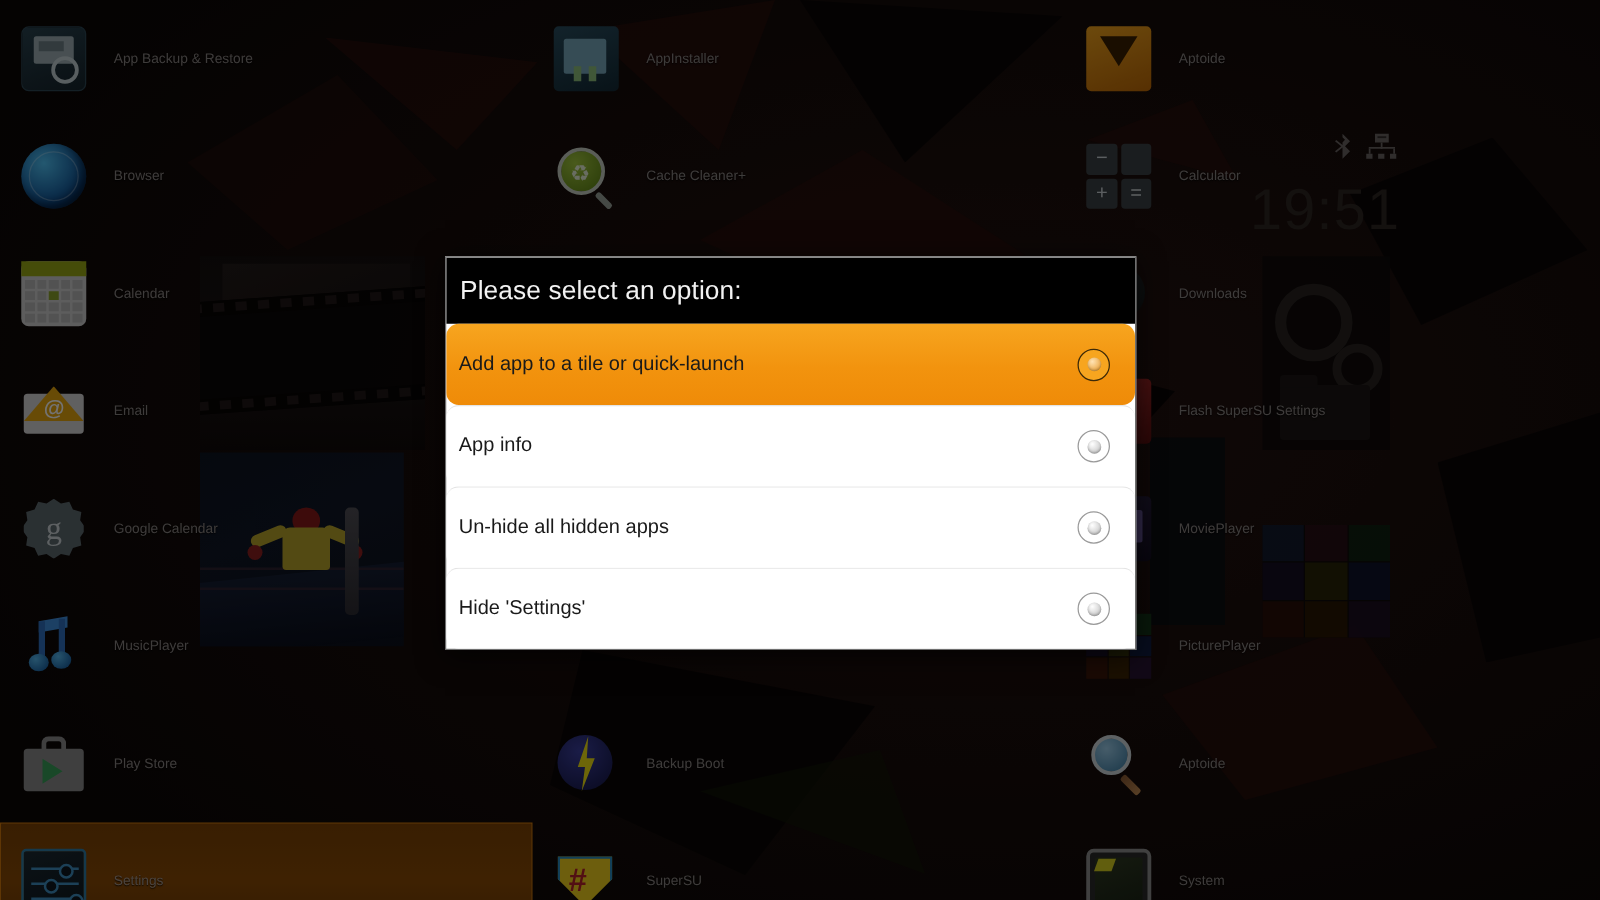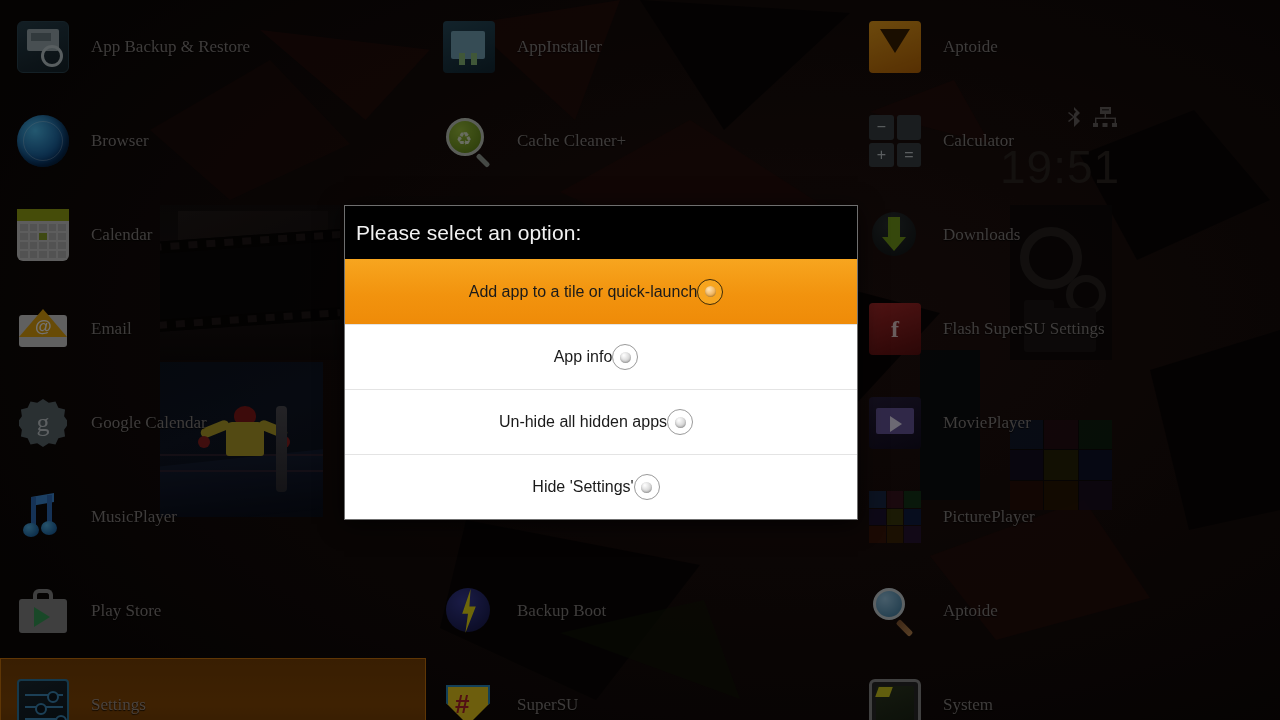--- a/index.html
+++ b/index.html
@@ -165,25 +165,24 @@
     background: linear-gradient(180deg,#7e4406 0%, #8a4a06 50%, #6d3a04 100%);
     border-color: #d2790d;
   }
   .app-icon {
     width: 56px; height: 56px;
     flex: 0 0 56px;
     position: relative;
     display: flex; align-items: center; justify-content: center;
   }
   .app-label {
-    font-size: 17px;
+    font-size: 11px;
     color: #8b8583;
     white-space: nowrap;
     text-shadow: 0 1px 1px rgba(0,0,0,.8);
-    font-family: Liberation Serif, serif;
   }
   .app-item.selected .app-label { color: #a7968a; }
 
   
   .ic { width:52px; height:52px; position:relative; border-radius:6px; }
   .ic-backup { background: linear-gradient(160deg,#2a4350,#16242c); border:1px solid #2d4754; }
   .ic-backup .doc { position:absolute; left:9px; top:7px; width:32px; height:22px; background:#9fb0b6; border-radius:2px;}
   .ic-backup .doc:after{content:'';position:absolute;left:4px;top:4px;width:20px;height:8px;background:#6f8187;}
   .ic-backup .clk { position:absolute; right:5px; bottom:5px; width:22px;height:22px;border-radius:50%;border:3px solid #c3d0d4;}
   .ic-browser { border-radius:50%; background: radial-gradient(circle at 35% 30%, #4fc3f7, #0b4a8f 70%, #062a52); box-shadow: inset -4px -4px 8px rgba(0,0,0,.5); }
@@ -258,40 +257,41 @@
   .ic-system .inner b.r{background:#c43636;}
   .ic-system .inner b.g{background:#4fb042;}
   .ic-system .tag{position:absolute;left:5px;top:5px;width:14px;height:10px;background:#d8d020;transform:skewX(-20deg);}
 
   
   .scrim { position:absolute; inset:0; background: rgba(0,0,0,.55); }
 
   
   .dialog {
     position: absolute;
-    left: 344px; top: 205px;
-    width: 514px;
+    left: 356px; top: 205px;
+    width: 553px;
     background: #ffffff;
     border: 1px solid #6f6f6f;
     box-shadow: 0 4px 22px rgba(0,0,0,.75);
     overflow: hidden;
   }
   .dialog-title {
     background: #000000;
     color: #f2f2f2;
     font-size: 21px;
     padding: 15px 12px 14px 11px;
     letter-spacing: .1px;
   }
   .option-row {
     height: 65px;
-    display: flex; align-items: center; justify-content: center;
+    display: flex; align-items: center; justify-content: space-between;
     padding: 0 20px 0 10px;
     background: #ffffff;
     border-top: 1px solid #e4e4e4;
+    border-radius: 10px;
   }
   .option-row:first-of-type { border-top: none; }
   .option-row.highlight {
     background: linear-gradient(180deg,#f7a51f 0%, #f2930e 55%, #ef8b08 100%);
     border-top: none;
   }
   .option-label {
     font-size: 16px;
     color: #1a1a1a;
   }

